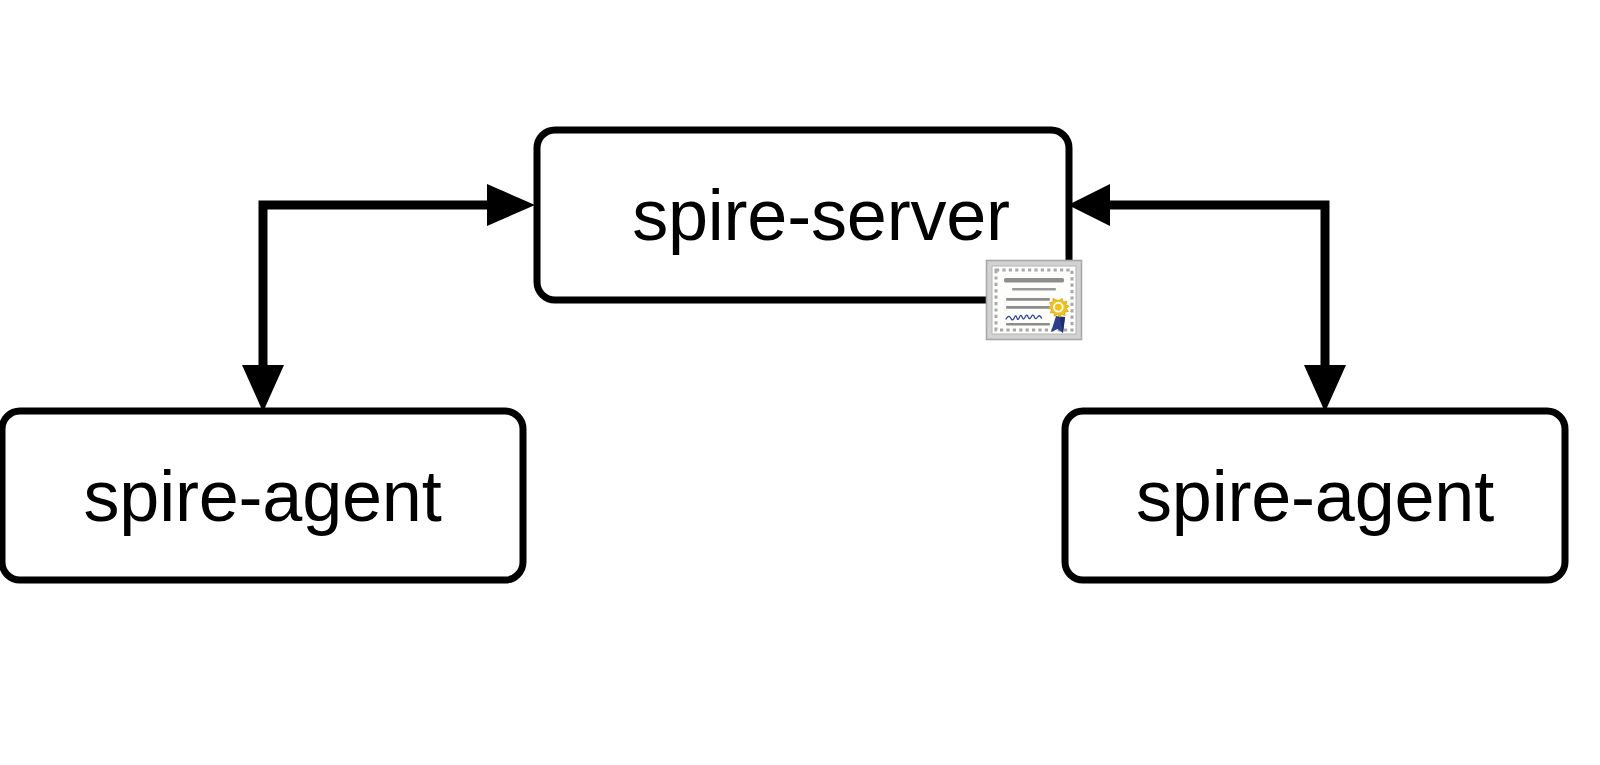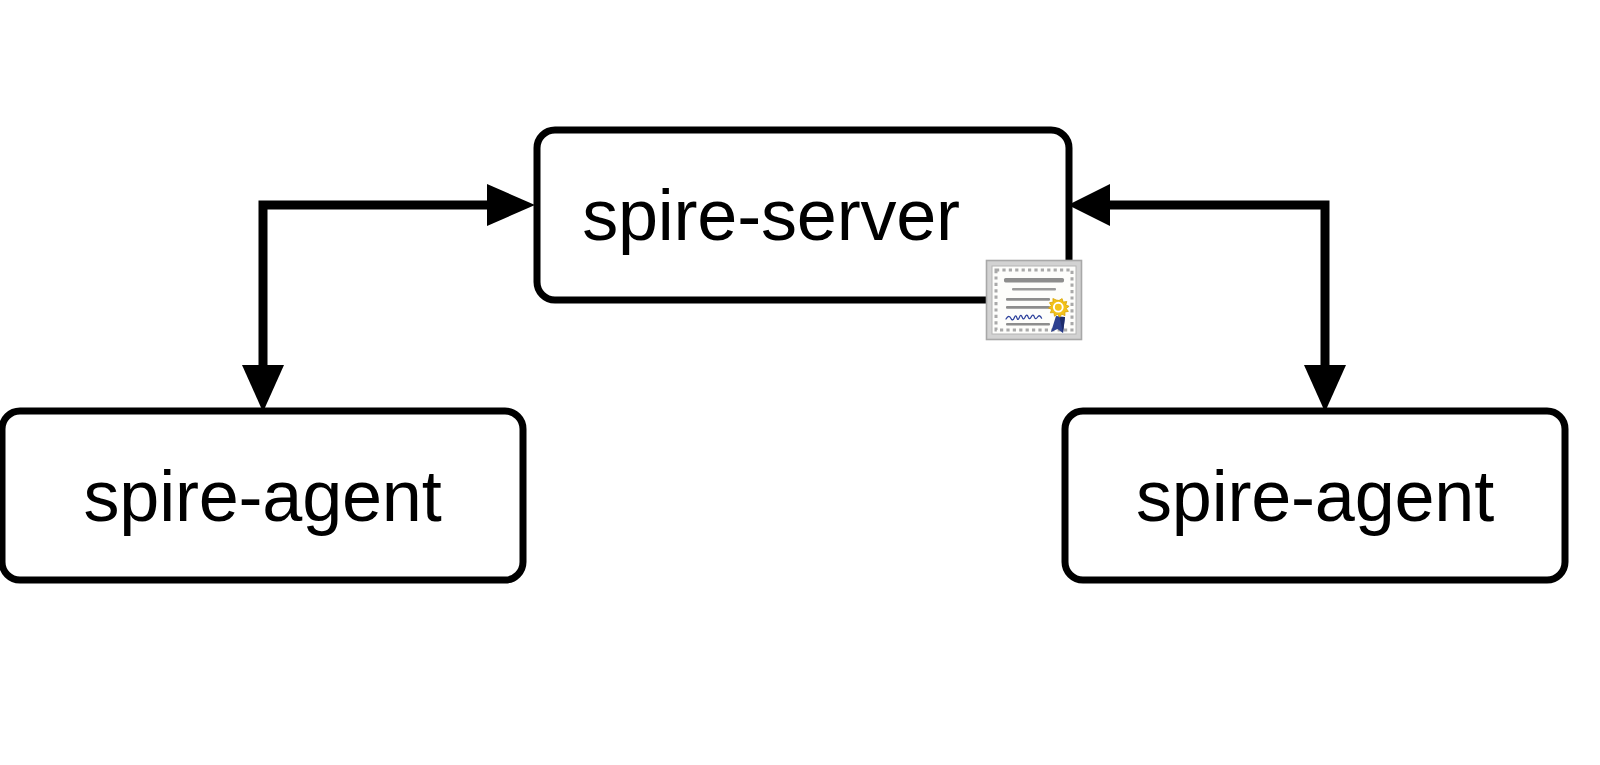--- a/index.html
+++ b/index.html
@@ -32,21 +32,21 @@
     align-items: center;
     justify-content: center;
     font-family: "Liberation Sans", sans-serif;
     font-weight: 400;
     color: #000000;
     white-space: nowrap;
     letter-spacing: -0.2px;
     pointer-events: none;
   }
   #label-spire-server {
-    left: 505px;
+    left: 555px;
     top: 130px;
     width: 532px;
     height: 170px;
     font-size: 72px;
   }
   #label-spire-agent-left {
     left: 2px;
     top: 411px;
     width: 521px;
     height: 169px;

